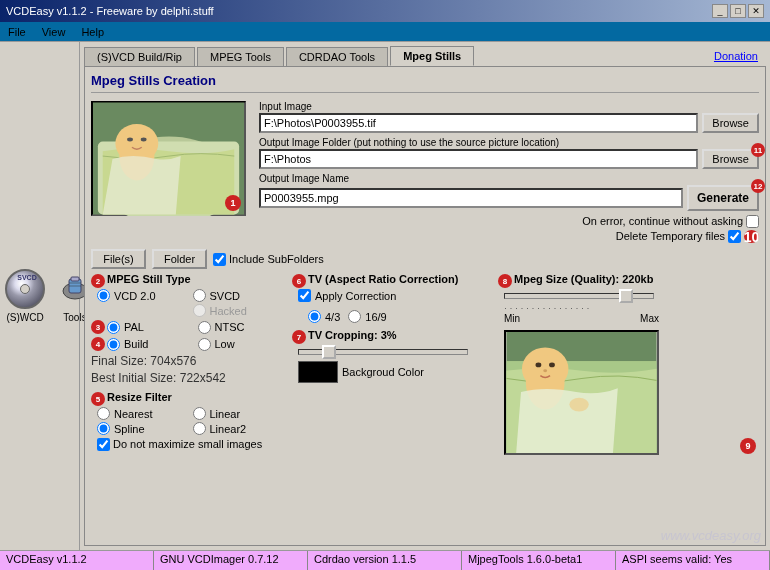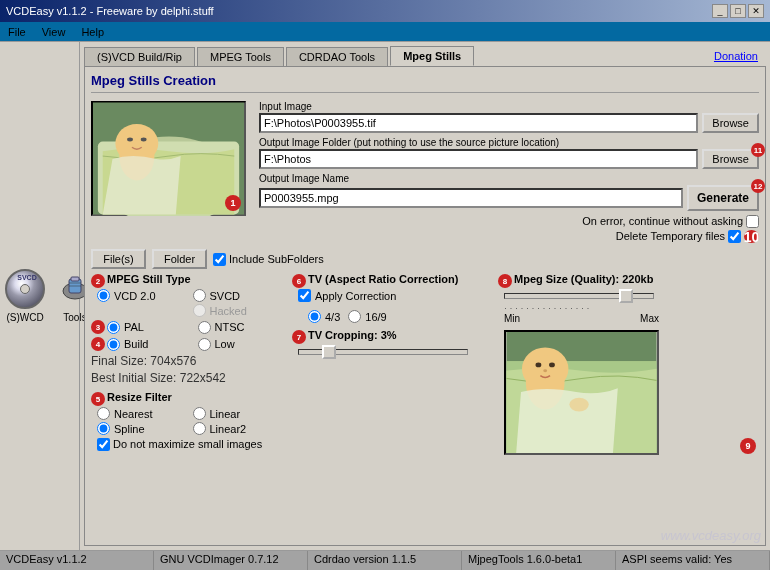--- a/index.html
+++ b/index.html
@@ -74,21 +74,21 @@
     
     .crop-slider { width: 160px; }
     
     
     .color-swatch { width: 40px; height: 22px; background: black; border: 1px solid #555; }
     
     
     .resize-section { margin-top: 6px; }
     
     
-    .status-bar { height: 20px; background: #a3a3a3; border-top: 1px solid #999; display: flex; }
+    .status-bar { height: 20px; background: #f0abfc; border-top: 1px solid #999; display: flex; }
     .status-item { flex: 1; padding: 2px 6px; font-size: 11px; border-right: 1px solid #888; }
     
     
     .watermark { position: absolute; bottom: 2px; right: 4px; color: rgba(180,180,220,0.4); font-size: 13px; font-style: italic; pointer-events: none; }
     
     .final-size { font-size: 12px; margin-top: 3px; color: #333; }
     
     input[type="range"] { -webkit-appearance: none; appearance: none; height: 6px; background: #d4d0c8; border: 1px inset #888; outline: none; cursor: pointer; }
     input[type="range"]::-webkit-slider-thumb { -webkit-appearance: none; width: 14px; height: 14px; background: #d4d0c8; border: 2px outset #fff; cursor: pointer; }
     
@@ -388,20 +388,24 @@
             </label>
           </div>
 
           <div style="display:flex;align-items:center;">
             <div class="number-badge">7</div>
             <span class="section-title">TV Cropping: 3%</span>
           </div>
 
           <div style="margin-left:6px;">
             <input type="range" min="0" max="20" value="3" class="crop-slider" style="width: 170px;">
+            <div style="display:flex;gap:4px;align-items:center;margin-top:4px;">
+              <div class="color-swatch"></div>
+              <span>Backgroud Color</span>
+            </div>
           </div>
         </div>
 
         <div class="mpeg-size-panel">
           <div style="display:flex;align-items:center;">
             <div class="number-badge">8</div>
             <span class="section-title">Mpeg Size (Quality): 220kb</span>
           </div>
 
           <div style="margin-left:6px;">

